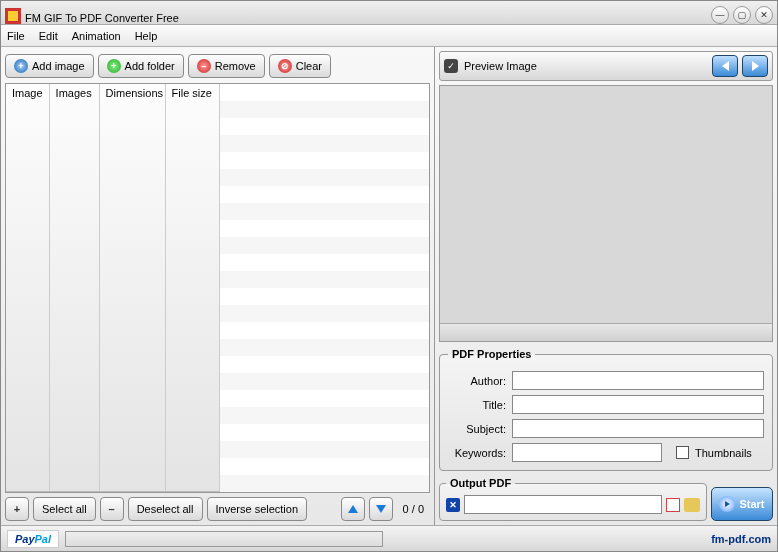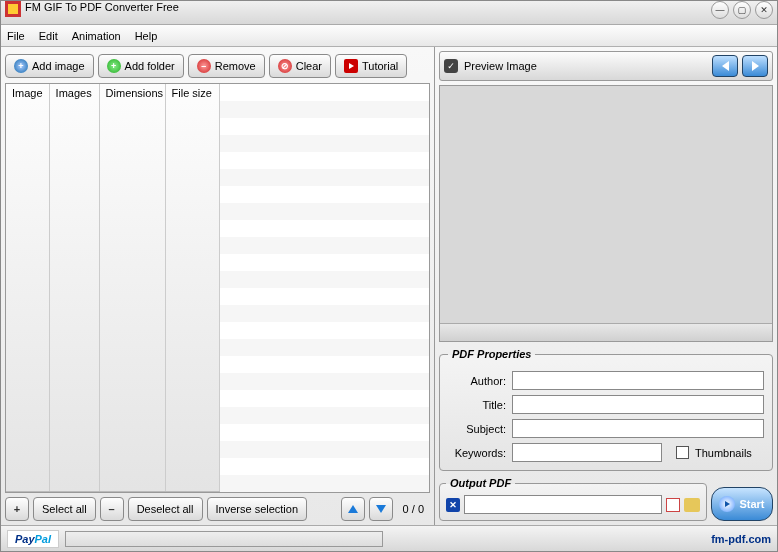--- a/index.html
+++ b/index.html
@@ -1,20 +1,20 @@
 <!DOCTYPE html>
 <html><head>
 <meta charset="utf-8">
 <style>
 * { box-sizing: border-box; margin: 0; padding: 0; font-family: Tahoma, Arial, sans-serif; font-size: 11px; }
 body { background: #fff; width: 778px; height: 552px; overflow: hidden; }
 
 .window { width: 778px; height: 552px; border: 1px solid #888; display: flex; flex-direction: column; }
 
-.titlebar { height: 24px; background: linear-gradient(#f0f0f0, #d8d8d8); display: flex; align-items: flex-start; padding: 0 4px; border-bottom: 1px solid #aaa; }
+.titlebar { height: 24px; background: linear-gradient(#f0f0f0, #d8d8d8); display: flex; align-items: flex-end; padding: 0 4px; border-bottom: 1px solid #aaa; }
 .titlebar-icon { width: 16px; height: 16px; margin-right: 4px; }
 .titlebar-title { flex: 1; font-weight: normal; color: #000; }
 .win-btns { display: flex; gap: 4px; }
 .win-btn { width: 18px; height: 18px; border-radius: 50%; border: 1px solid #999; background: linear-gradient(#fff,#ddd); display: flex; align-items: center; justify-content: center; cursor: pointer; font-size: 9px; color: #333; }
 
 .menubar { height: 22px; background: linear-gradient(#fdfdfd,#e8e8e8); display: flex; align-items: center; padding: 0 6px; gap: 14px; border-bottom: 1px solid #b0b0b0; }
 .menu-item { color: #000; cursor: pointer; }
 
 .content { flex: 1; display: flex; background: linear-gradient(#f8f8f8,#e8e8e8); }
 
@@ -50,29 +50,29 @@
 .chk { width: 14px; height: 14px; background: #444; border-radius: 3px; display: inline-flex; align-items: center; justify-content: center; margin-right: 6px; }
 .chk::after { content: "✓"; color: #fff; font-size: 9px; }
 .nav-btn { width: 26px; height: 22px; background: linear-gradient(#bfe0ff,#3a8ad6); border: 1px solid #246; border-radius: 4px; display: flex; align-items: center; justify-content: center; cursor: pointer; }
 .arrow-left-w { width:0; height:0; border-top:5px solid transparent; border-bottom:5px solid transparent; border-right:7px solid #fff; }
 .arrow-right-w { width:0; height:0; border-top:5px solid transparent; border-bottom:5px solid transparent; border-left:7px solid #fff; }
 
 .preview-panel { flex: 1; border: 1px solid #999; background: #d8d8d8; margin-top: 4px; min-height: 160px; }
 .preview-foot { height: 18px; background: linear-gradient(#e8e8e8,#d0d0d0); border-top: 1px solid #aaa; }
 
 .fieldset { border: 1px solid #999; border-radius: 4px; margin-top: 6px; padding: 6px 8px 8px 8px; background: linear-gradient(#f4f4f4,#e4e4e4); }
-.legend { font-weight: bold; color: #000; background: transparent; padding: 0 4px; font-style: italic; }
+.legend { font-weight: bold; color: #000; background: transparent; padding: 0 4px; }
 .field-row { display: flex; align-items: center; margin-top: 5px; gap: 6px; }
 .fld-label { width: 58px; text-align: right; color: #000; }
 .fld-input { flex: 1; height: 19px; border: 1px solid #888; background: #fff; padding: 0 3px; color: #000; }
 .chk2 { width: 13px; height: 13px; border: 1px solid #555; background: #fff; margin-left: 8px; }
 
 .output-row { display: flex; align-items: flex-end; gap: 4px; margin-top: 6px; }
 .output-fieldset { flex: 1; border: 1px solid #999; border-radius: 4px; padding: 4px 6px 6px 6px; background: linear-gradient(#f4f4f4,#e4e4e4); }
-.start-btn { width: 62px; height: 34px; background: linear-gradient(#c7e4ff,#3a8ad6); border: 1px solid #246; border-radius: 13px; display: flex; align-items: center; justify-content: center; gap: 4px; color: #fff; font-weight: bold; cursor: pointer; }
+.start-btn { width: 62px; height: 34px; background: linear-gradient(#c7e4ff,#3a8ad6); border: 1px solid #246; border-radius: 5px; display: flex; align-items: center; justify-content: center; gap: 4px; color: #fff; font-weight: bold; cursor: pointer; }
 .start-ico { width: 16px; height: 16px; background: radial-gradient(#fff,#59f); border-radius: 50%; display: flex; align-items: center; justify-content: center; }
 
 .output-inner { display: flex; align-items: center; gap: 4px; margin-top: 2px; }
 .x-ico { width: 14px; height: 14px; background: #14a; color: #fff; display: flex; align-items: center; justify-content: center; font-size: 9px; font-weight: bold; border-radius: 2px; }
 .file-ico { width: 14px; height: 14px; background: #fff; border: 1px solid #c44; }
 .folder-ico { width: 16px; height: 14px; background: #e6c75a; border-radius: 2px; }
 
 .statusbar { height: 26px; background: linear-gradient(#f4f4f4,#d8d8d8); border-top: 1px solid #aaa; display: flex; align-items: center; padding: 0 6px; gap: 6px; justify-content: center; }
 .paypal { width: 52px; height: 18px; background: #fff; border: 1px solid #ccc; display: flex; align-items: center; justify-content: center; font-style: italic; font-weight: bold; font-size: 10px; }
 .paypal .p1 { color: #003087; }
@@ -116,26 +116,20 @@
             <span>Add folder</span>
           </div>
         <div class="btn">
             <span class="ico ico-red">–</span>
             <span>Remove</span>
           </div>
         <div class="btn">
             <span class="ico ico-red">⊘</span>
             <span>Clear</span>
           </div>
-        <div class="btn">
-            <span class="ico-play">
-              <span class="tri-white"></span>
-            </span>
-            <span>Tutorial</span>
-          </div>
       </div>
 
       <div class="table-container">
         <div class="thead">
           <div class="th th1">Image</div>
           <div class="th th2">Images</div>
           <div class="th th3">Dimensions</div>
           <div class="th th4">File size</div>
         </div>
         <div class="tbody"></div>

